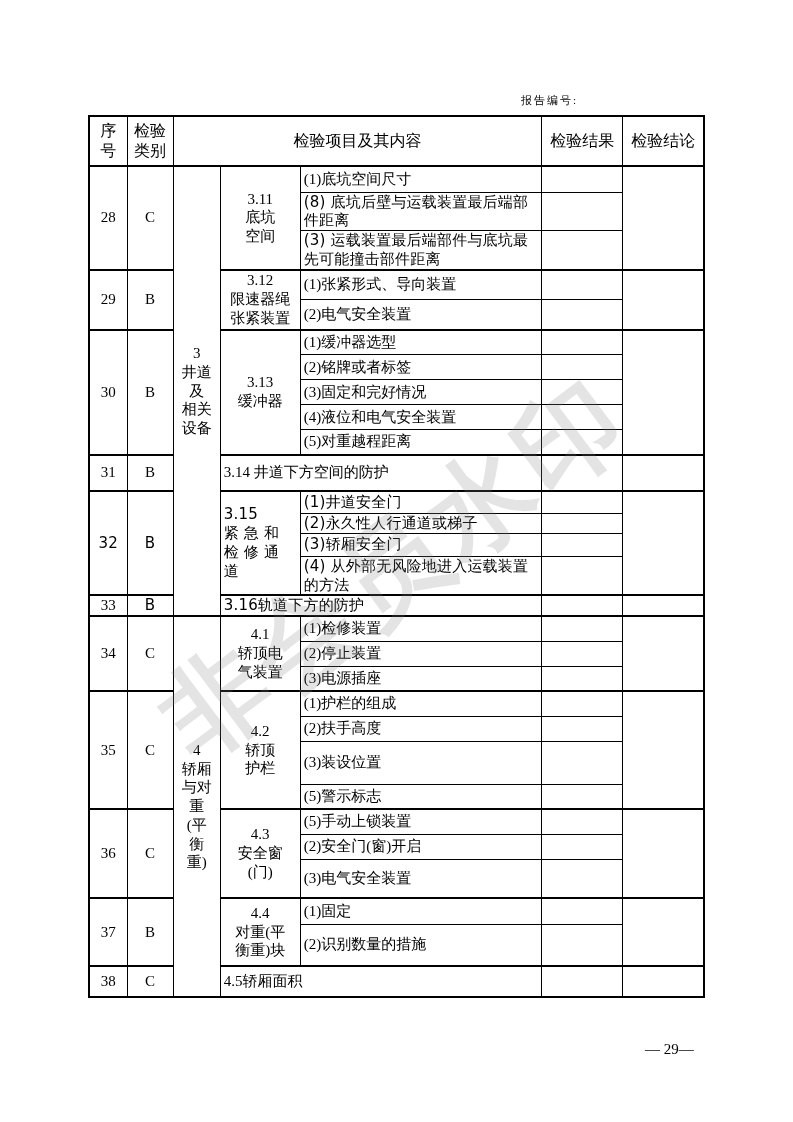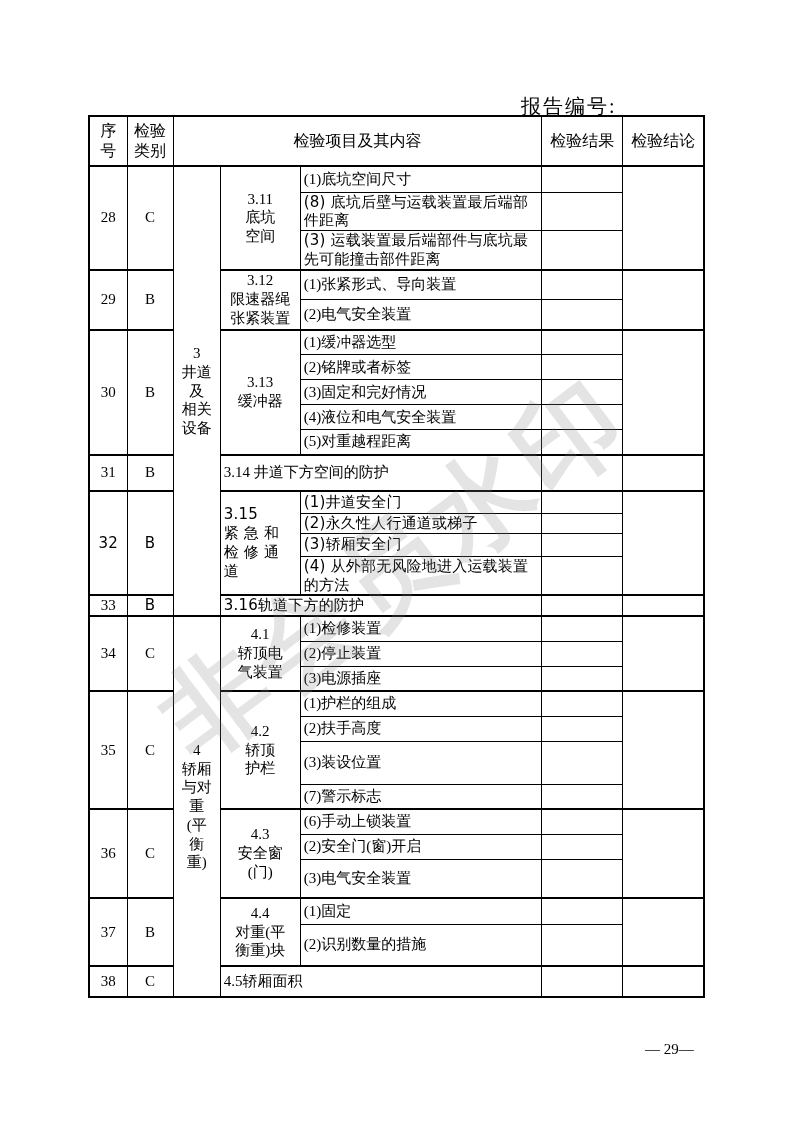--- a/index.html
+++ b/index.html
@@ -2,21 +2,21 @@
 <html><head>
 <meta charset="utf-8">
 <style>
   html,body{margin:0;padding:0;}
   body{
     width:793px;height:1122px;background:#ffffff;position:relative;
     font-family:"Liberation Serif","DejaVu Serif",serif;color:#000;
     overflow:hidden;
   }
   .report-label{
-    position:absolute;left:521px;top:93px;font-size:20px;letter-spacing:2px;text-align:center;
+    position:absolute;left:521px;top:93px;font-size:11px;letter-spacing:2px;text-align:center;
   }
   .watermark{
     position:absolute;left:118px;top:500px;width:560px;height:130px;
     font-family:"DejaVu Sans","Liberation Sans",sans-serif;font-weight:bold;
     font-size:104px;letter-spacing:6px;line-height:130px;white-space:nowrap;
     color:rgba(130,130,130,0.22);
     transform:rotate(-37deg);transform-origin:50% 50%;
     pointer-events:none;z-index:5;
   }
   table.inspection{
@@ -214,31 +214,31 @@
     </tr>
     <tr style="height:25px">
       <td class="item">(2)扶手高度</td>
       <td></td>
     </tr>
     <tr style="height:43px">
       <td class="item">(3)装设位置</td>
       <td></td>
     </tr>
     <tr style="height:25px">
-      <td class="item">(7)警示标志</td>
+      <td class="item">(5)警示标志</td>
       <td></td>
     </tr>
 
     <tr class="rs" style="height:25px">
       <td class="c" rowspan="3">36</td>
       <td class="c" rowspan="3">C</td>
       <td class="subcell pre" rowspan="3">4.3
 安全窗
 (门)</td>
-      <td class="item">(6)手动上锁装置</td>
+      <td class="item">(5)手动上锁装置</td>
       <td></td>
       <td rowspan="3"></td>
     </tr>
     <tr style="height:25px">
       <td class="item">(2)安全门(窗)开启</td>
       <td></td>
     </tr>
     <tr style="height:39px">
       <td class="item">(3)电气安全装置</td>
       <td></td>

